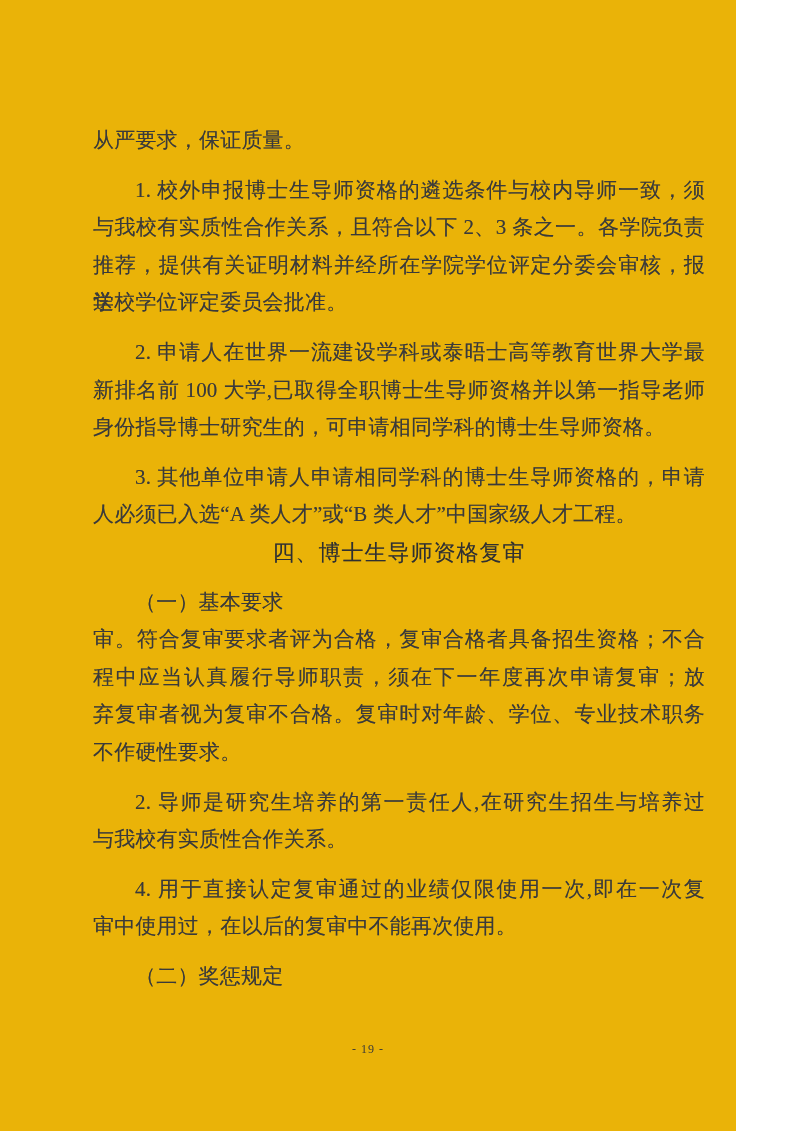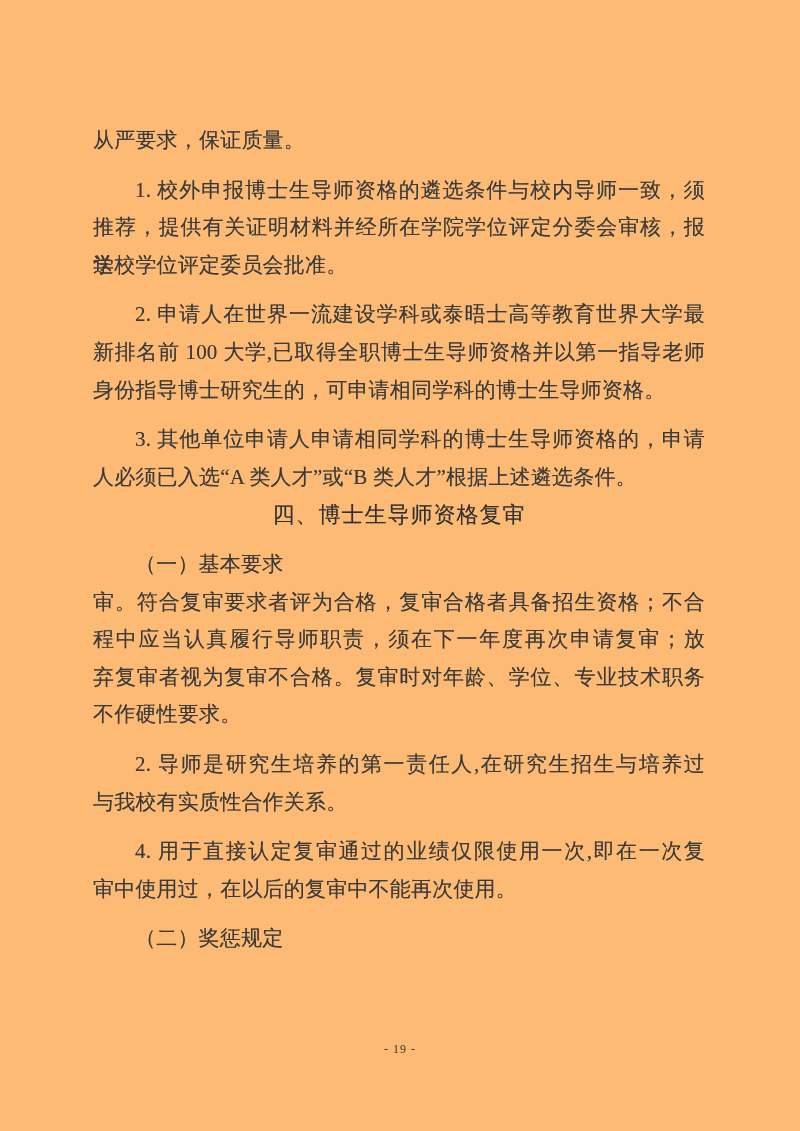--- a/index.html
+++ b/index.html
@@ -2,23 +2,23 @@
 <html><head>
 <meta charset="utf-8">
 <style>
   html, body {
     margin: 0;
     padding: 0;
     background: #ffffff;
   }
   .page {
     position: relative;
-    width: 800px;
+    width: 736px;
     height: 1131px;
-    background: #fdba74;
+    background: #eab308;
     overflow: hidden;
     font-family: "Liberation Serif", "DejaVu Serif", serif;
     color: #3a3a3a;
   }
   .content {
     position: absolute;
     left: 93px;
     top: 122px;
     width: 612px;
   }
@@ -62,27 +62,28 @@
     letter-spacing: 1px;
   }
 </style>
 </head>
 <body>
 
 <div class="page">
   <div class="content" id="content">
       <div class="line end">从严要求，保证质量。</div>
       <div class="line full indent">1. 校外申报博士生导师资格的遴选条件与校内导师一致，须</div>
+      <div class="line full">与我校有实质性合作关系，且符合以下 2、3 条之一。各学院负责</div>
       <div class="line full">推荐，提供有关证明材料并经所在学院学位评定分委会审核，报送</div>
       <div class="line end">学校学位评定委员会批准。</div>
       <div class="line full indent">2. 申请人在世界一流建设学科或泰晤士高等教育世界大学最</div>
       <div class="line full">新排名前 100 大学,已取得全职博士生导师资格并以第一指导老师</div>
       <div class="line end">身份指导博士研究生的，可申请相同学科的博士生导师资格。</div>
       <div class="line full indent">3. 其他单位申请人申请相同学科的博士生导师资格的，申请</div>
-      <div class="line end">人必须已入选“A 类人才”或“B 类人才”根据上述遴选条件。</div>
+      <div class="line end">人必须已入选“A 类人才”或“B 类人才”中国家级人才工程。</div>
       <div class="line heading">四、博士生导师资格复审</div>
       <div class="line end indent">（一）基本要求</div>
       <div class="line full">审。符合复审要求者评为合格，复审合格者具备招生资格；不合</div>
       <div class="line full">程中应当认真履行导师职责，须在下一年度再次申请复审；放</div>
       <div class="line full">弃复审者视为复审不合格。复审时对年龄、学位、专业技术职务</div>
       <div class="line end">不作硬性要求。</div>
       <div class="line full indent">2. 导师是研究生培养的第一责任人,在研究生招生与培养过</div>
       <div class="line end">与我校有实质性合作关系。</div>
       <div class="line full indent">4. 用于直接认定复审通过的业绩仅限使用一次,即在一次复</div>
       <div class="line end">审中使用过，在以后的复审中不能再次使用。</div>

